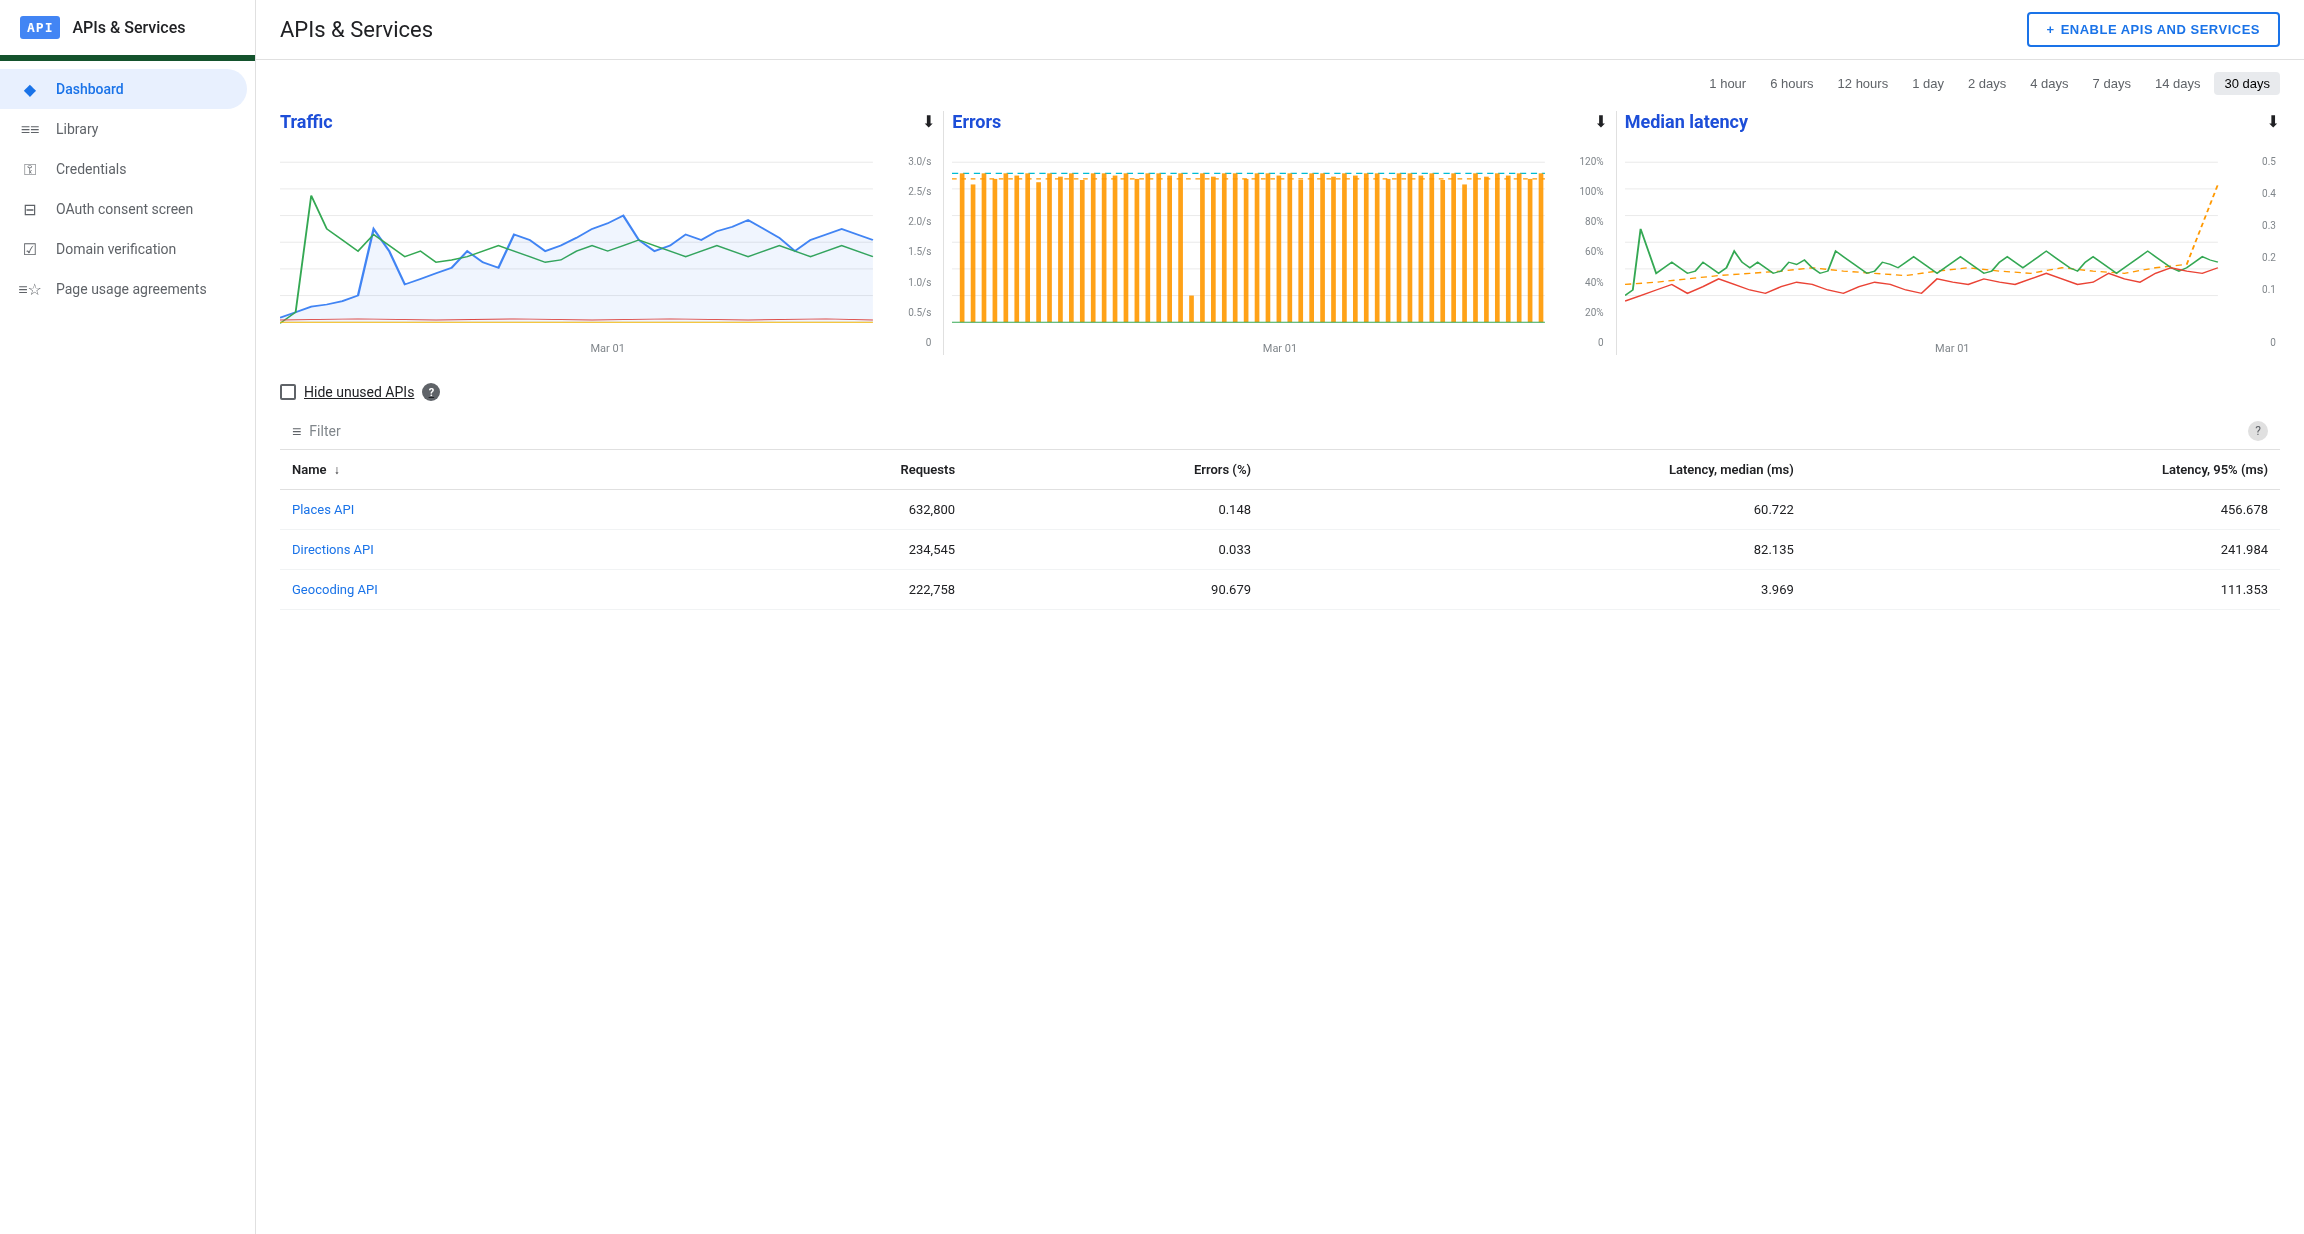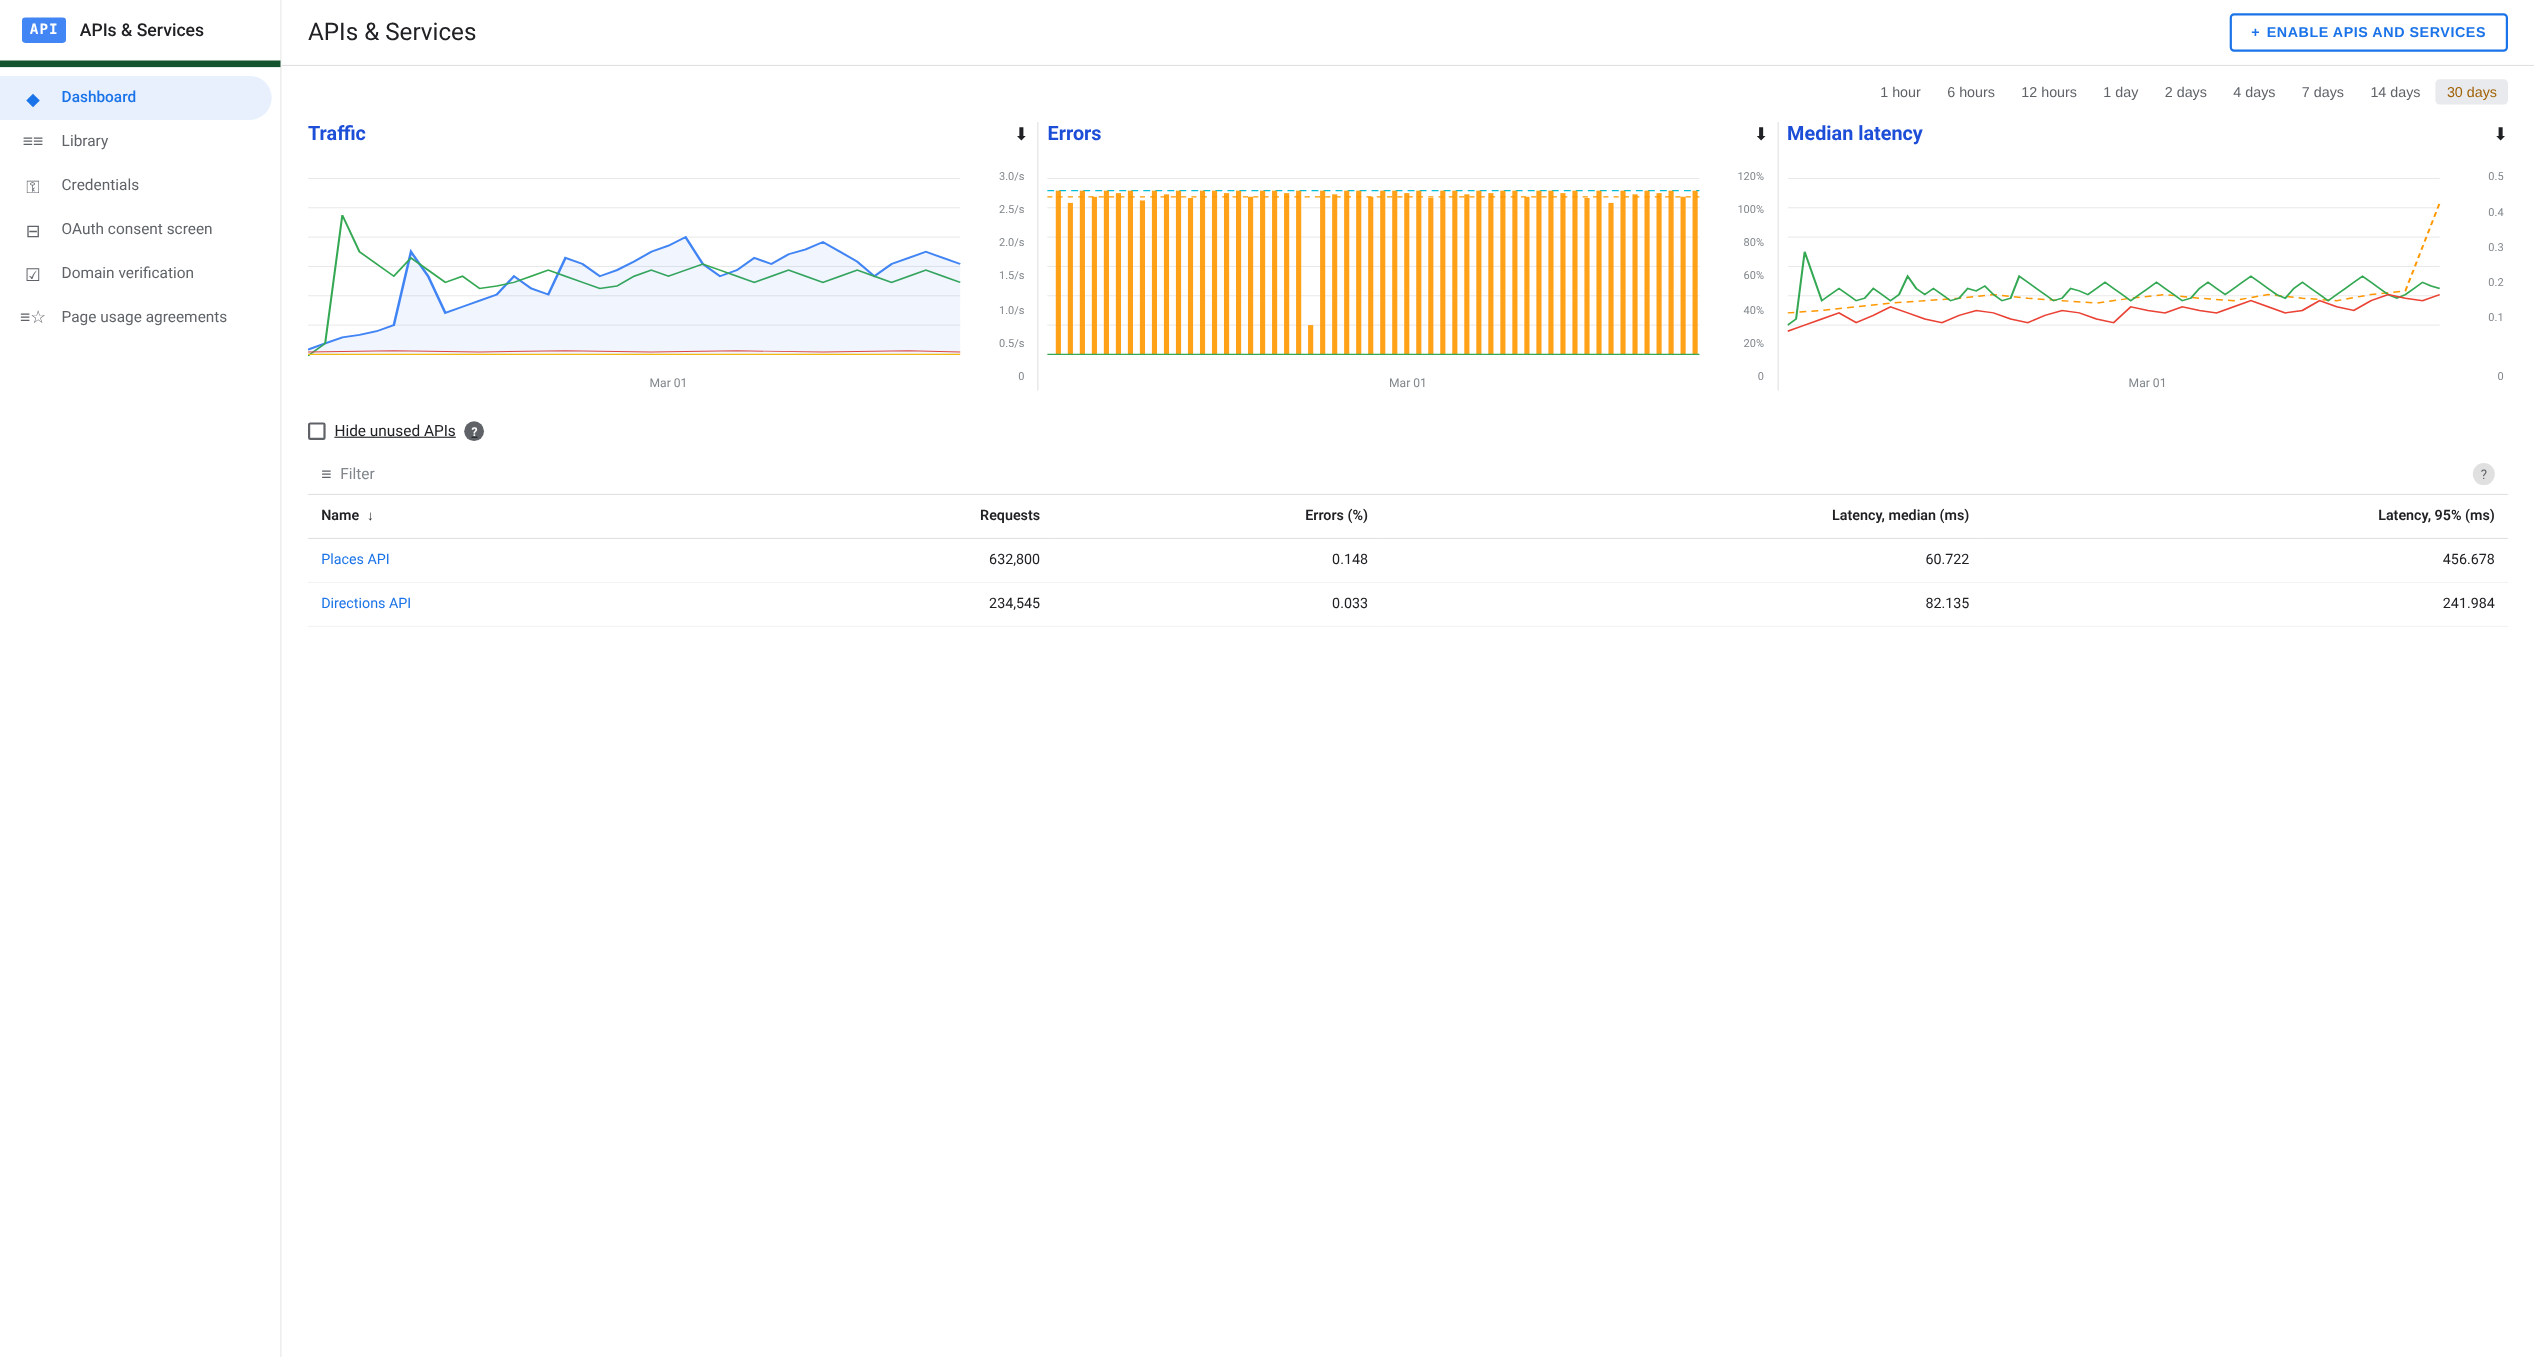--- a/index.html
+++ b/index.html
@@ -116,21 +116,21 @@
       padding: 4px 10px;
       font-size: 13px;
       color: #5f6368;
       cursor: pointer;
       border-radius: 4px;
       border: none;
       background: none;
     }
     .time-btn.active {
       background: #e8eaed;
-      color: #a16207;
+      color: #000000;
       font-weight: 500;
     }
 
     
     .charts-area {
       display: flex;
       gap: 0;
       padding: 16px 24px;
     }
     .chart-container {
@@ -538,17 +538,24 @@
       <td class="right">60.722</td>
       <td class="right">456.678</td>
     </tr>
           <tr>
       <td style="color:#1a73e8; cursor:pointer;">Directions API</td>
       <td class="right">234,545</td>
       <td class="right">0.033</td>
       <td class="right">82.135</td>
       <td class="right">241.984</td>
     </tr>
+          <tr>
+      <td style="color:#1a73e8; cursor:pointer;">Geocoding API</td>
+      <td class="right">222,758</td>
+      <td class="right">90.679</td>
+      <td class="right">3.969</td>
+      <td class="right">111.353</td>
+    </tr>
         </tbody>
     </table>
   </div>
 
 </div>
 
 </body></html>

